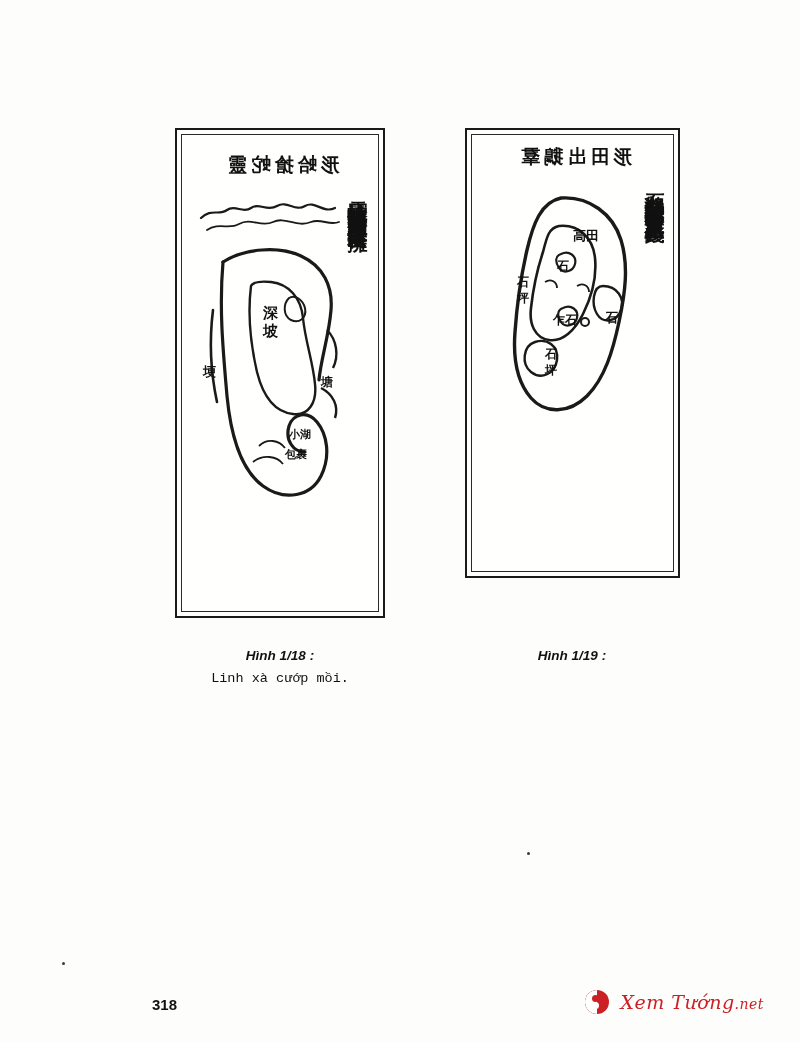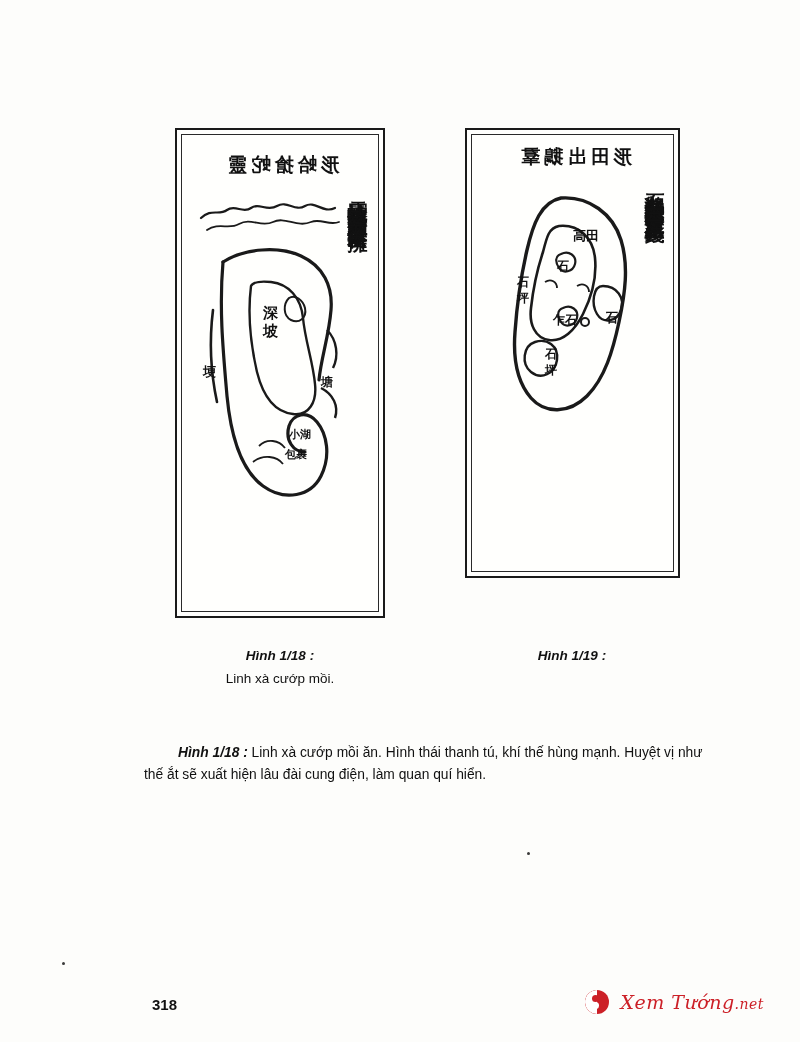--- a/index.html
+++ b/index.html
@@ -116,20 +116,21 @@
   .figure.right .fig-caption { top: 518px; left: -8px; }
   .fig-caption .lbl {
     font-style: italic;
     font-weight: 700;
   }
   .fig-caption .sub {
     display: block;
     font-style: normal;
     font-weight: 400;
     margin-top: 2px;
+    font-family: Liberation Mono, monospace;
   }
 
   
   .body-text {
     position: absolute;
     left: 144px;
     width: 570px;
     font-size: 13.8px;
     line-height: 1.62;
     color: #111;
@@ -305,23 +306,20 @@
         </svg>
       </div>
 
       <div class="fig-caption">
         <span class="lbl">Hình 1/19 :</span>
       </div>
     </div>
 
   </div>
 
-  <div class="body-text para para-1">
-    <span class="indent"></span><span class="lead">Hình 1/18 :</span><span> Linh xà cướp mồi ăn. Hình thái thanh tú, khí thế hùng mạnh. Huyệt vị như thế ắt sẽ xuất hiện lâu đài cung điện, làm quan quí hiển.</span>
-  </div>
 
 
   <div class="page-number">318</div>
 
   <div class="watermark">
     <div class="wm-mark"></div>
     <div class="wm-text">
       <span>Xem Tướng</span><span class="suffix">.net</span>
     </div>
   </div>

